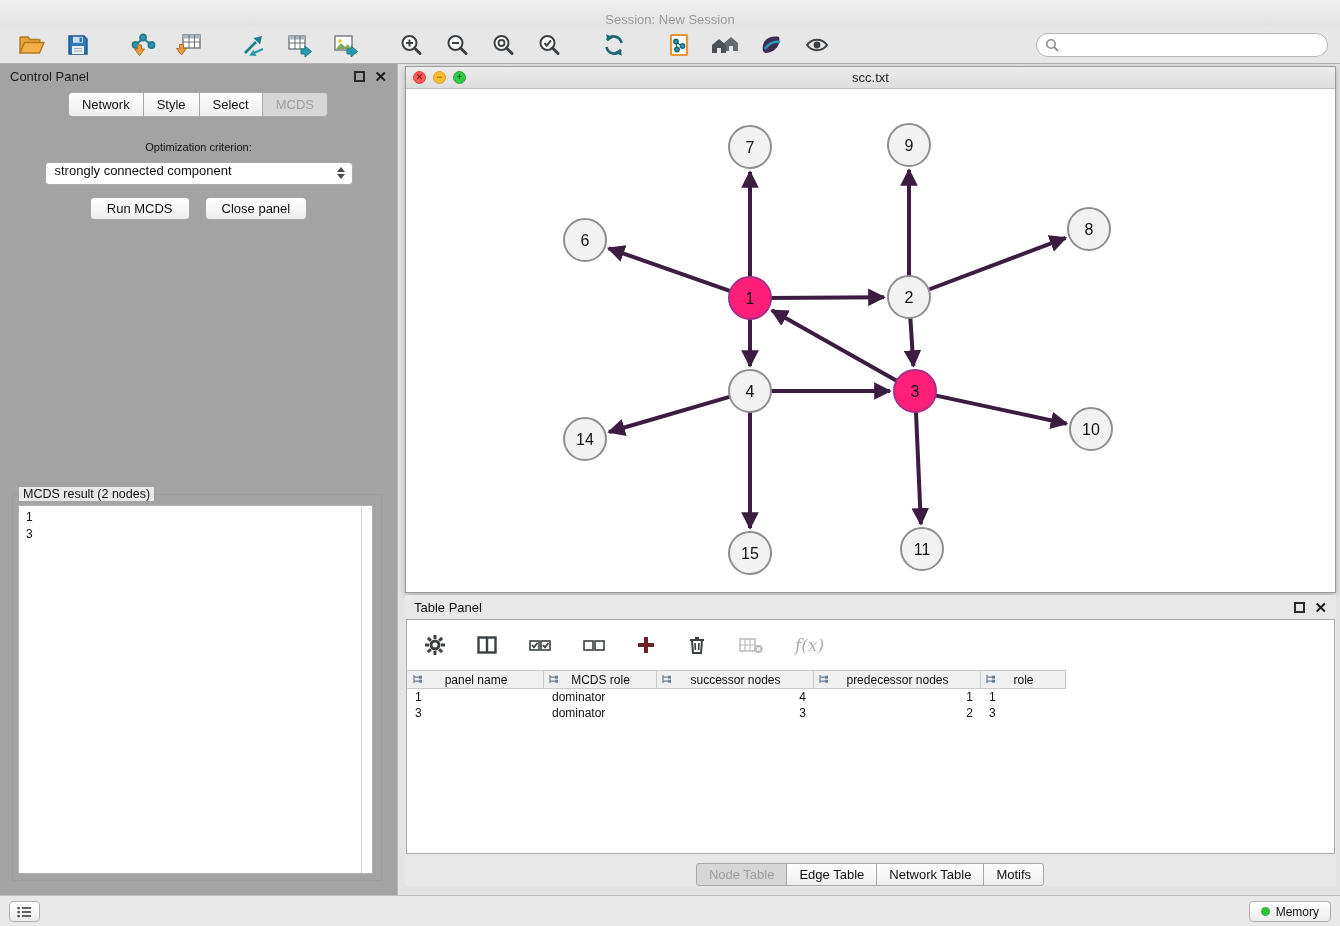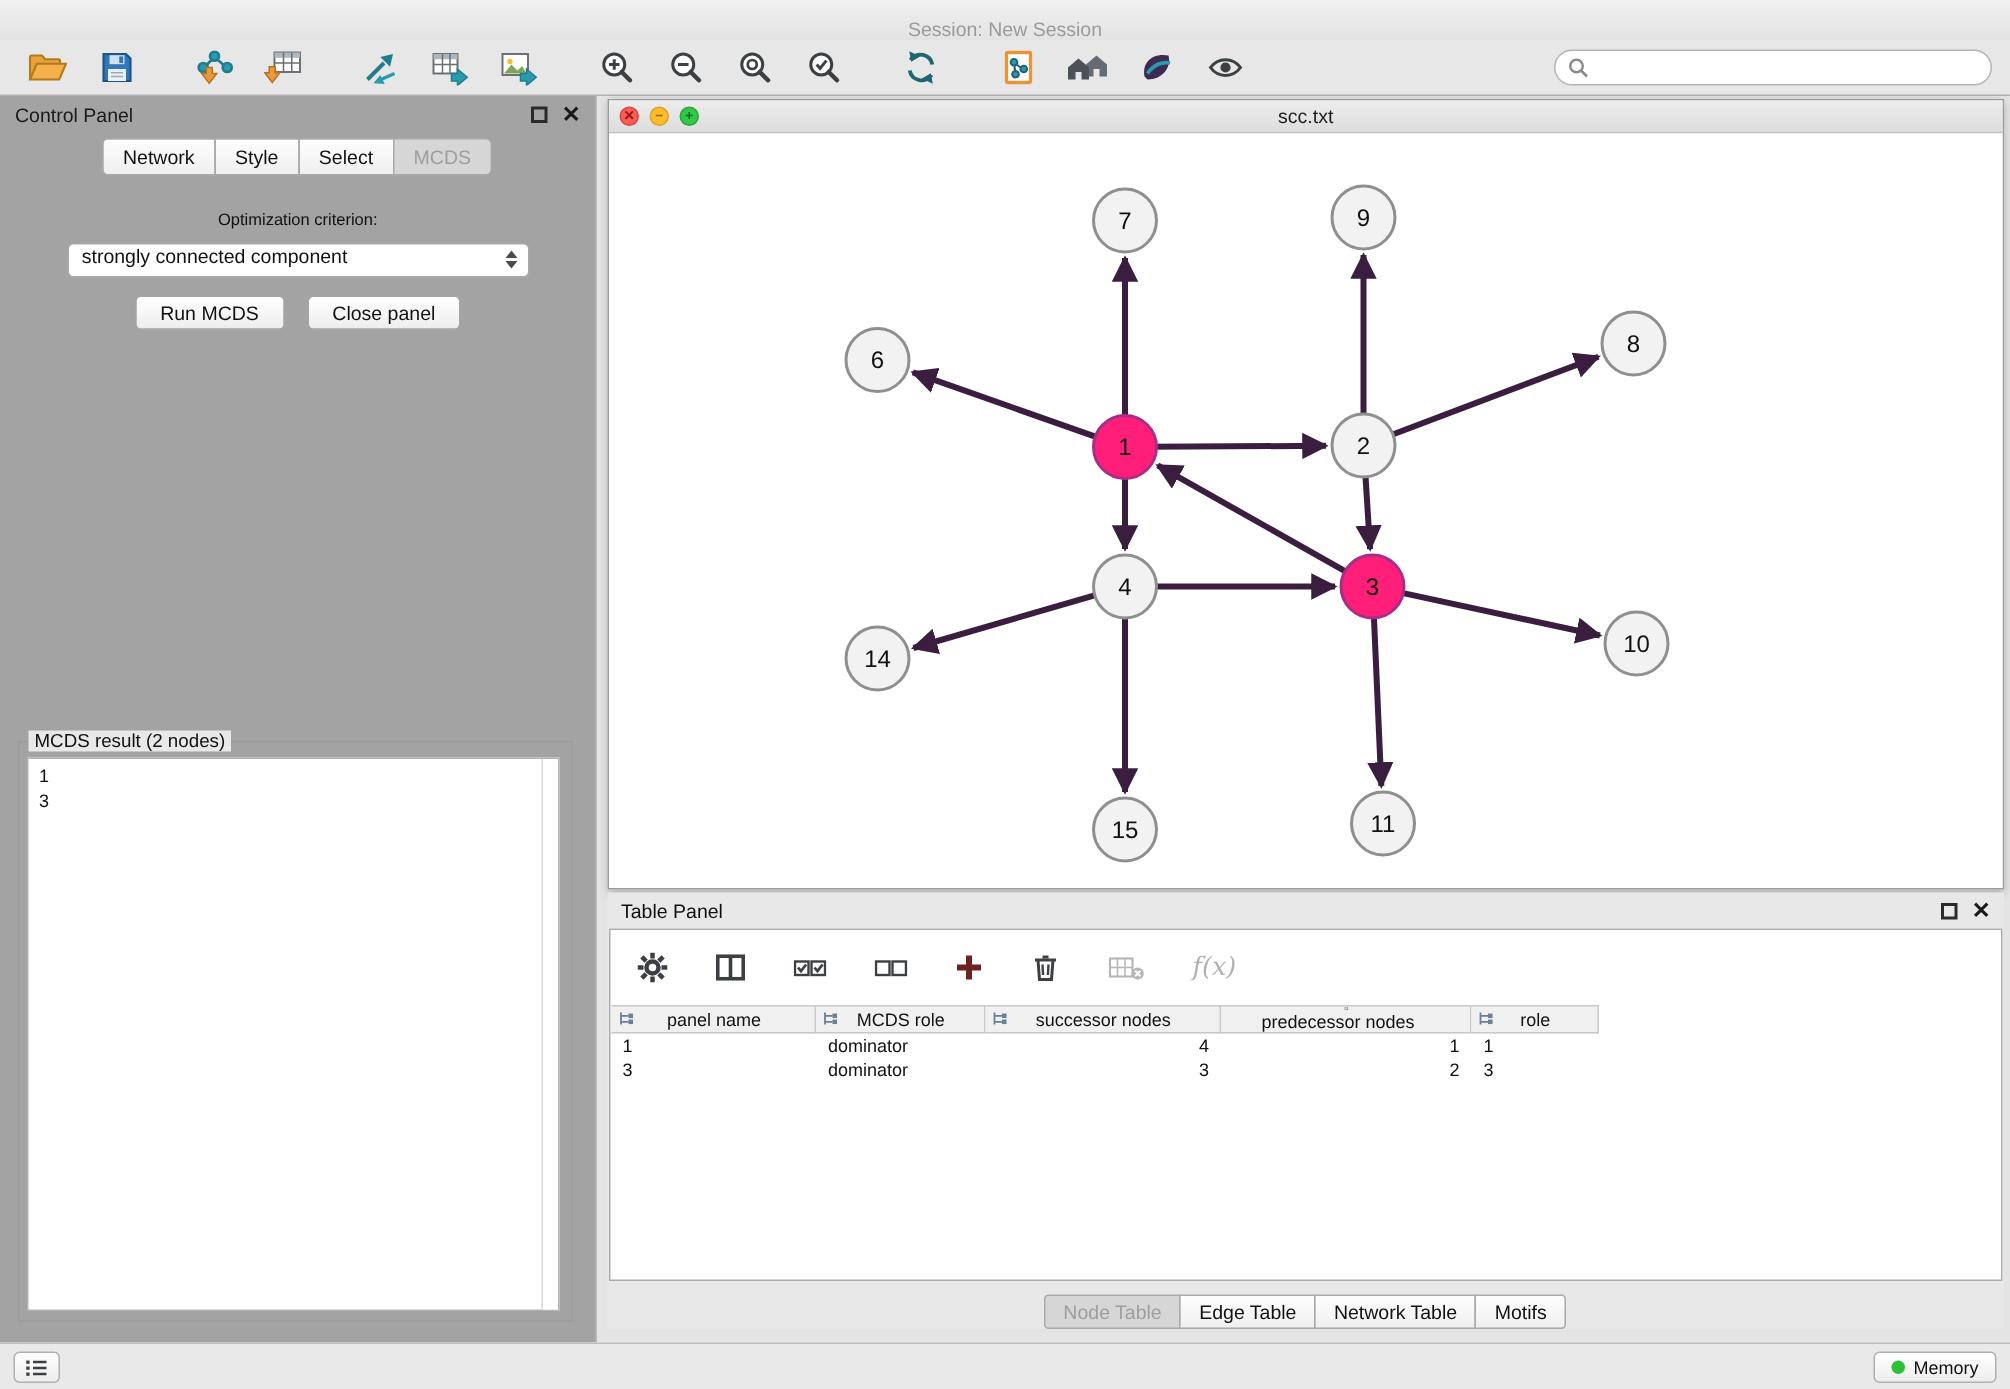--- a/index.html
+++ b/index.html
@@ -446,21 +446,21 @@
             <span class="hlabel">MCDS role</span>
           </div>
           <div class="tp-hcell" style="width: 157px;">
             <svg width="11" height="11" viewBox="0 0 11 11">
               <path d="M2 1 v8 M2 3.2 h5 M2 7.2 h5" stroke="#6b7f95" stroke-width="1.2" fill="none"></path>
               <rect x="7" y="1.7" width="3" height="3" fill="#6b7f95"></rect>
               <rect x="7" y="5.7" width="3" height="3" fill="#6b7f95"></rect>
             </svg>
             <span class="hlabel">successor nodes</span>
           </div>
-          <div class="tp-hcell" style="width: 167px; flex-direction: column;">
+          <div class="tp-hcell" style="width: 167px;">
             <svg width="11" height="11" viewBox="0 0 11 11">
               <path d="M2 1 v8 M2 3.2 h5 M2 7.2 h5" stroke="#6b7f95" stroke-width="1.2" fill="none"></path>
               <rect x="7" y="1.7" width="3" height="3" fill="#6b7f95"></rect>
               <rect x="7" y="5.7" width="3" height="3" fill="#6b7f95"></rect>
             </svg>
             <span class="hlabel">predecessor nodes</span>
           </div>
           <div class="tp-hcell" style="width: 85px;">
             <svg width="11" height="11" viewBox="0 0 11 11">
               <path d="M2 1 v8 M2 3.2 h5 M2 7.2 h5" stroke="#6b7f95" stroke-width="1.2" fill="none"></path>

